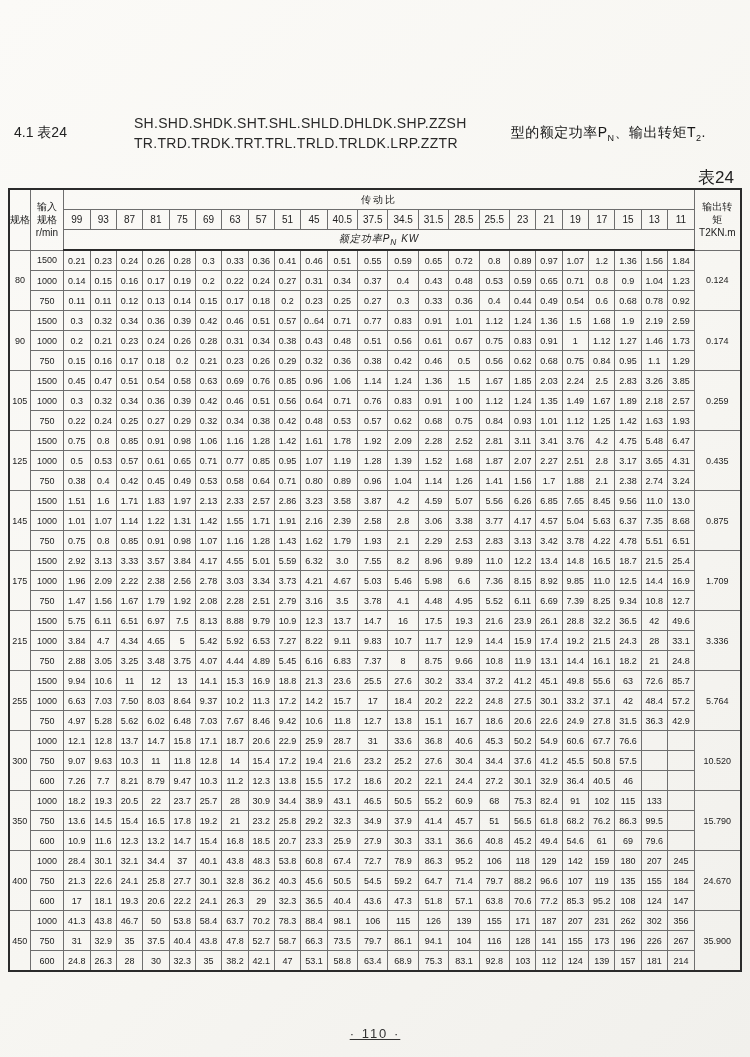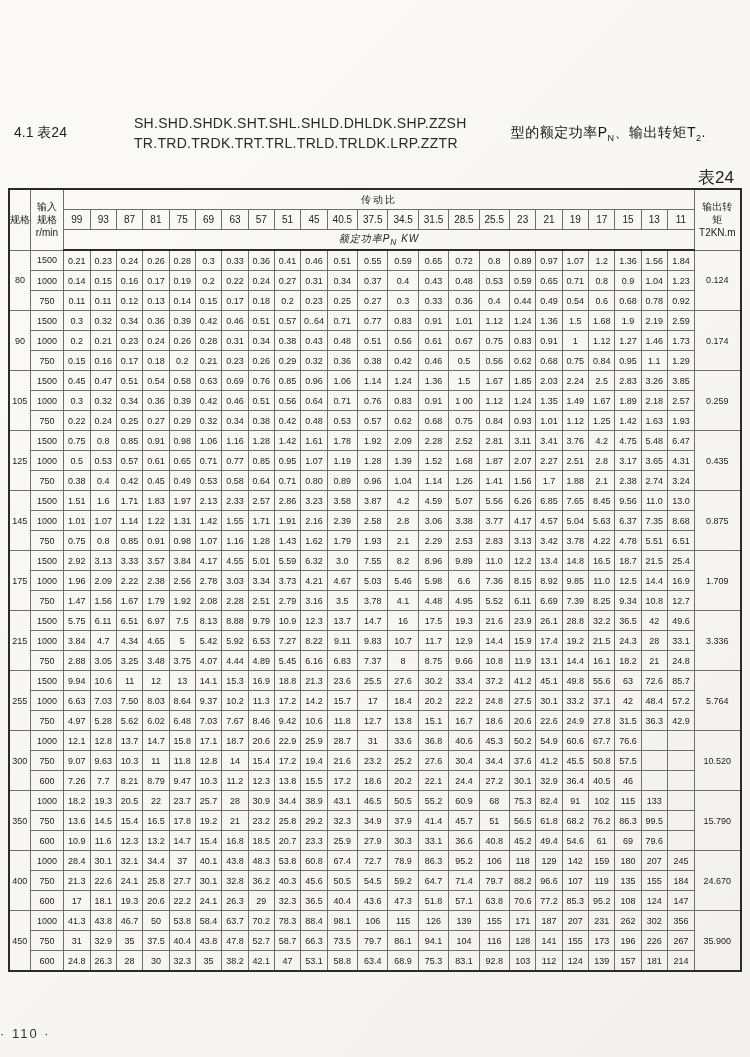--- a/index.html
+++ b/index.html
@@ -47,21 +47,21 @@
   th.power-row{font-size:10px;height:18px;letter-spacing:1px;font-style:italic;}
   th.spec-h,th.input-h,th.torque-h{font-size:10px;line-height:1.25;}
   th.input-h div,th.torque-h div{font-size:10px;line-height:1.3;}
   thead tr:last-child th{border-bottom:2px solid #2b2b2b;}
   tr.group-start td{border-top:1.5px solid #2b2b2b;}
   td.spec-cell{font-size:9.5px;}
   td.speed-cell{font-size:9.5px;}
   td.torque-cell{font-size:9.5px;}
   .footer{
     position:absolute;left:0;right:0;top:1026px;
-    font-size:13px;color:#333;letter-spacing:2px;
+    text-align:center;font-size:13px;color:#333;letter-spacing:2px;text-decoration:underline;
   }
   sub{vertical-align:sub;}
 </style>
 </head>
 <body>
 
 <div class="page">
 
 
   <div class="subtitle-row">

